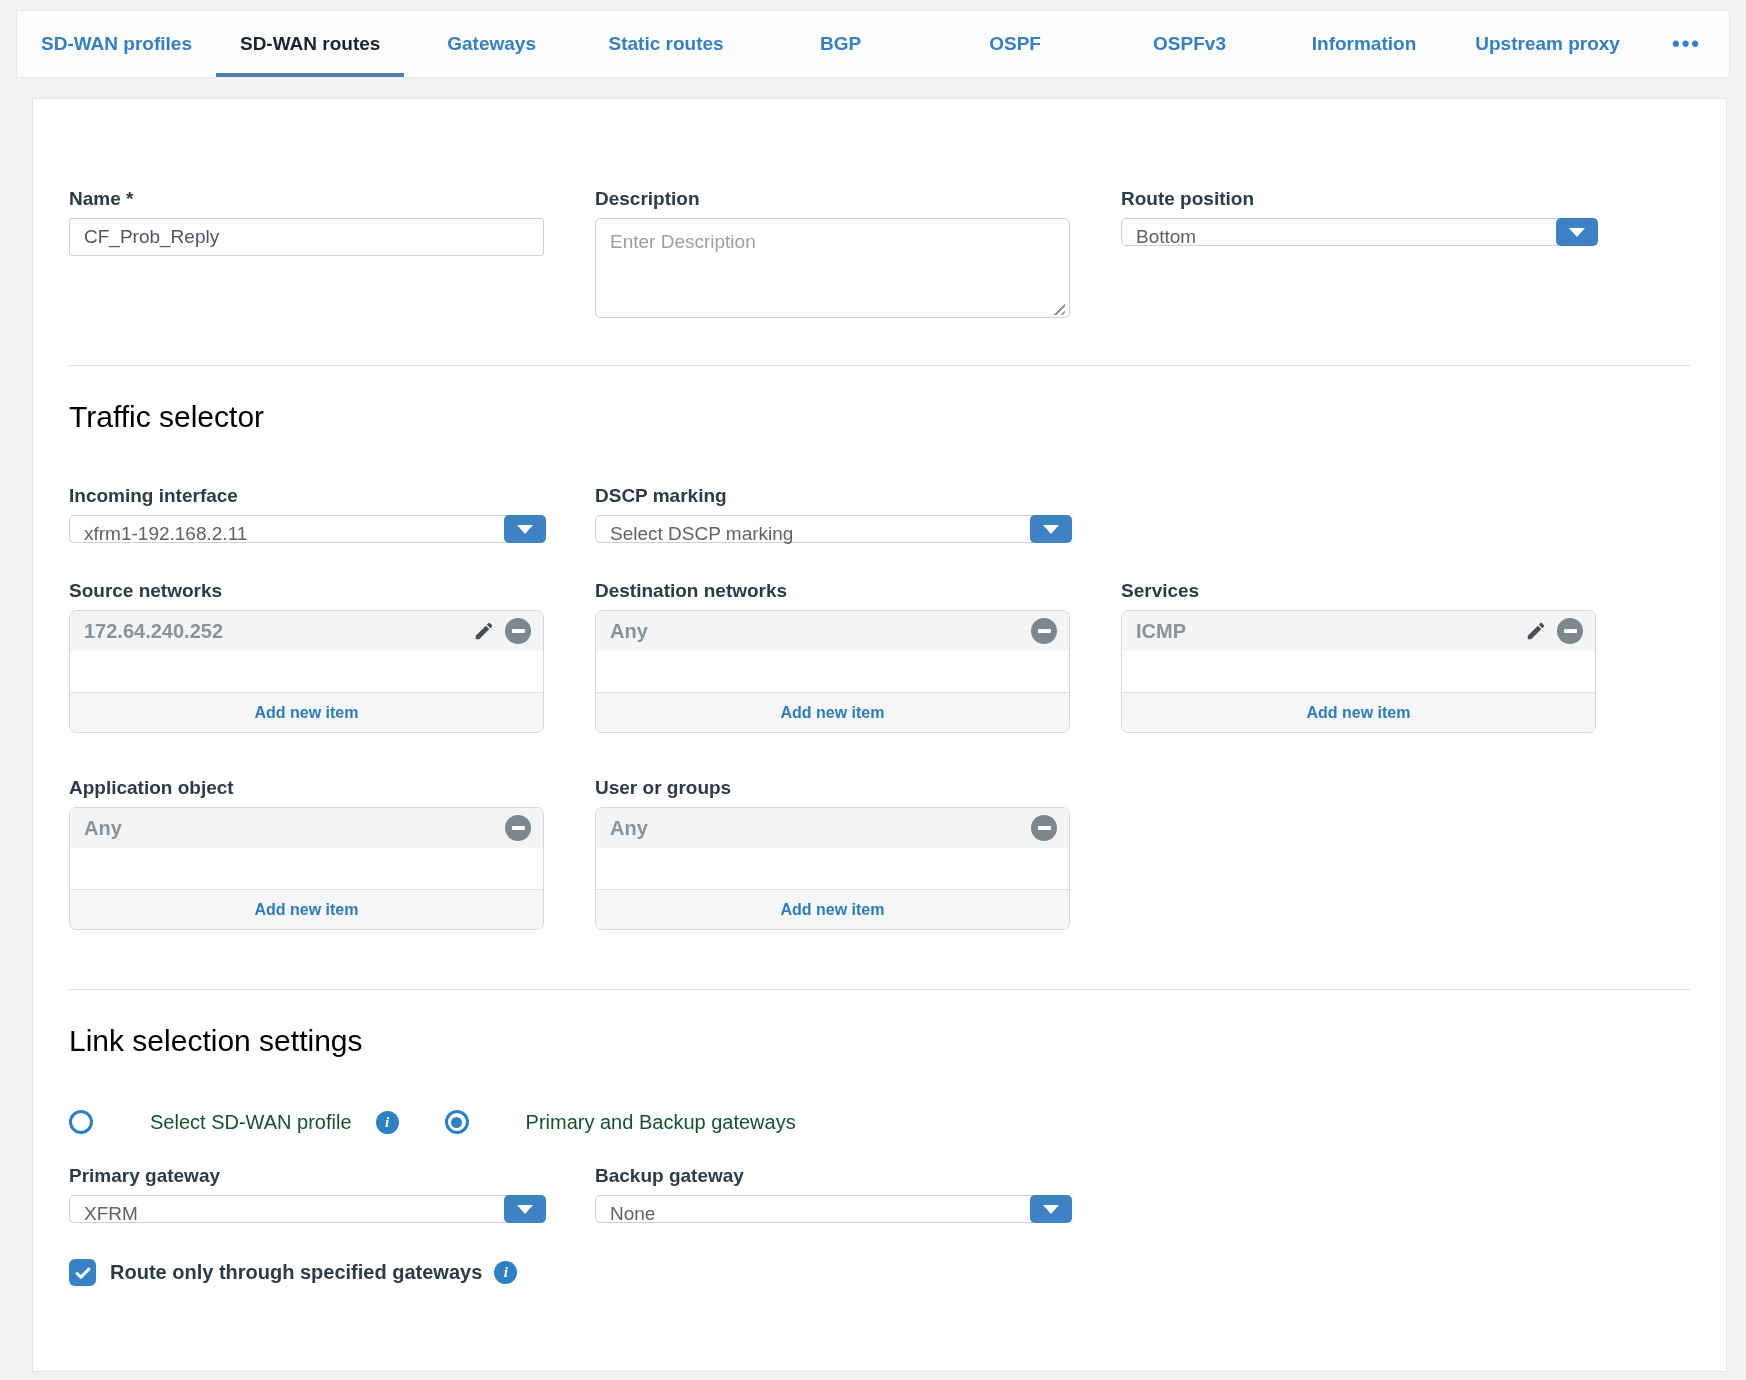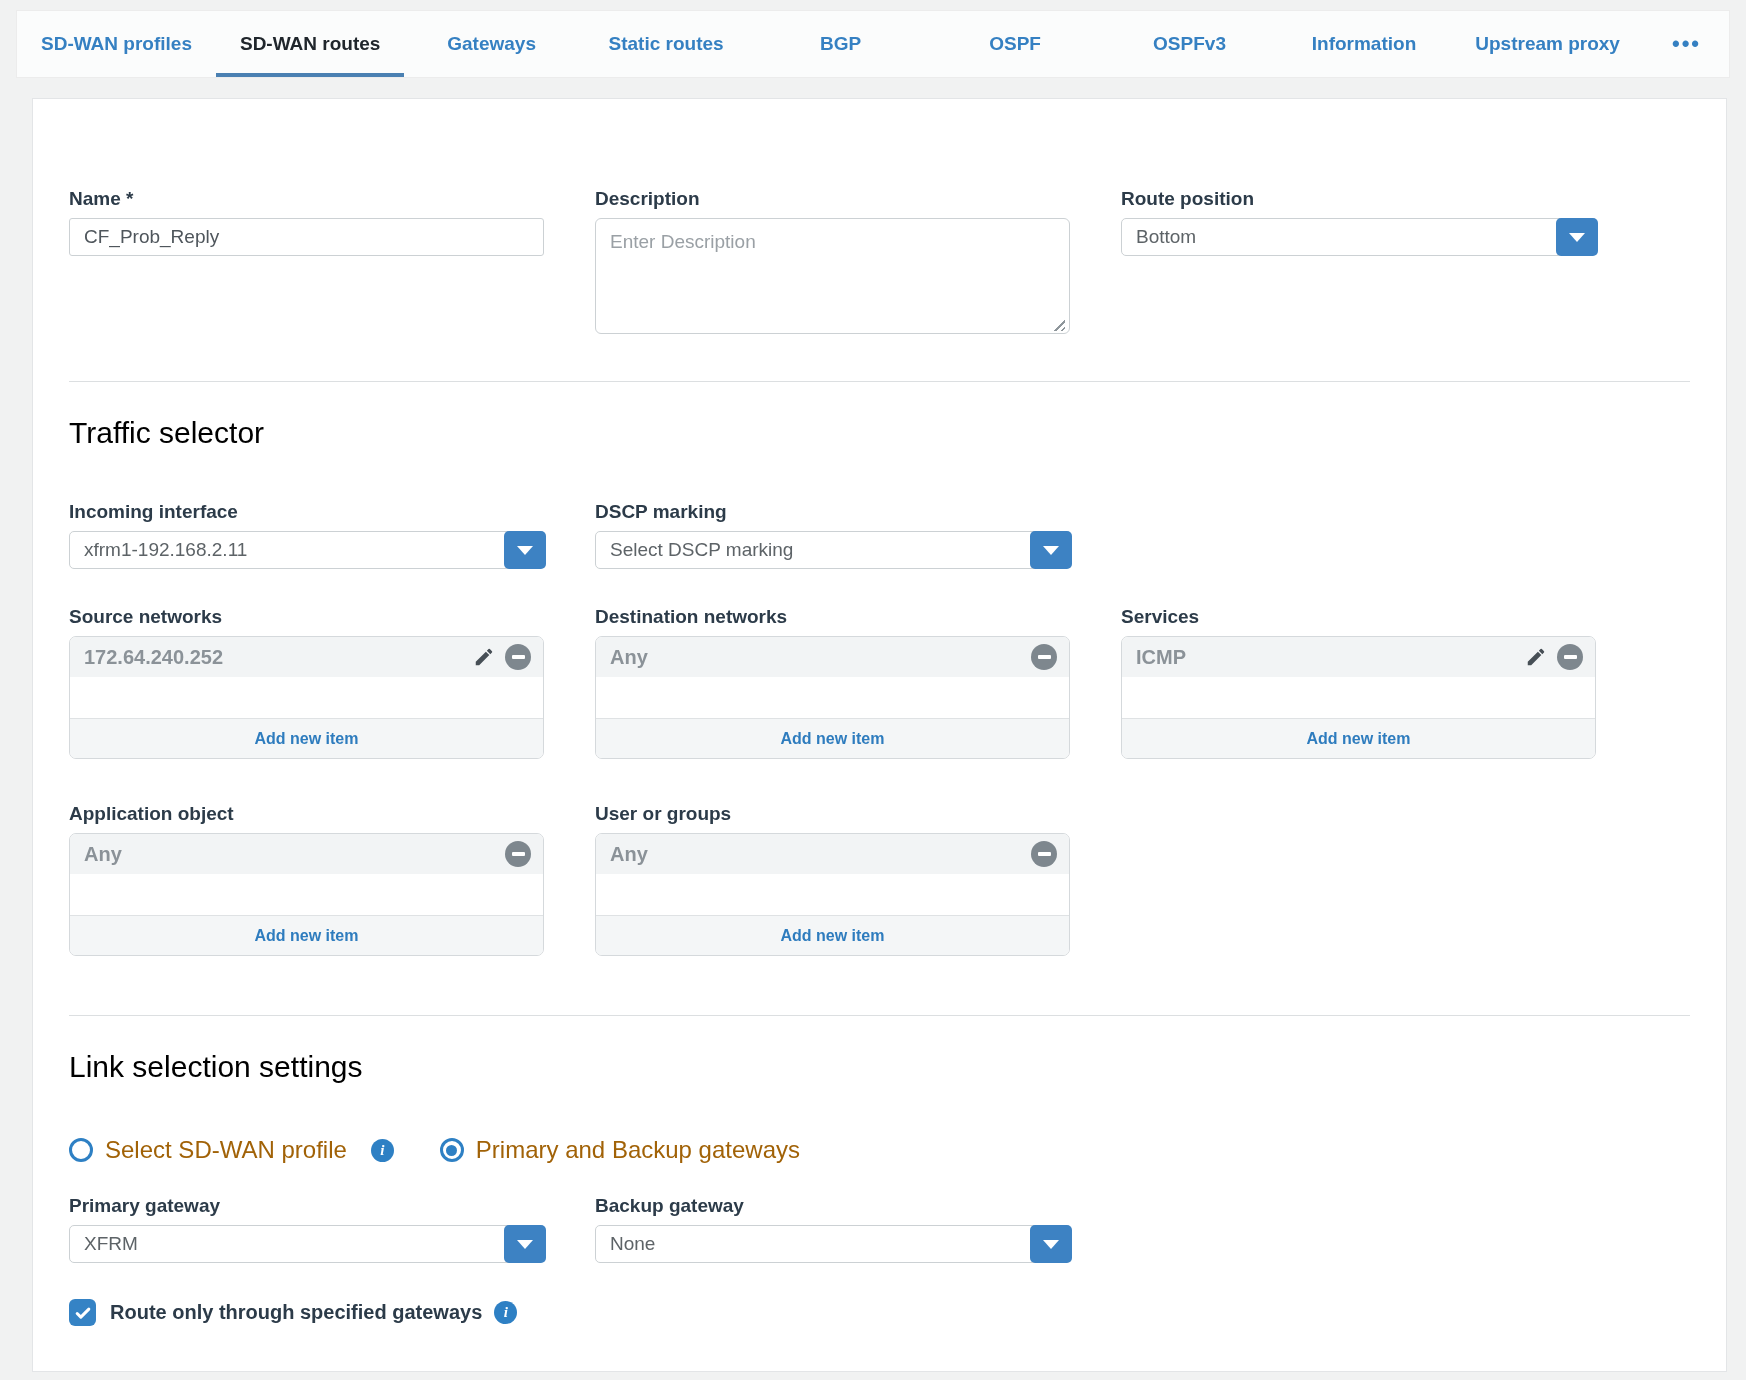--- a/index.html
+++ b/index.html
@@ -59,39 +59,39 @@
     width:100%; height:38px;
     border:1px solid #ccd1d4; border-radius:3px;
     padding:0 14px;
     font-family:"Liberation Sans", sans-serif;
     font-size:19px; color:#4f565c;
     background:#fff;
     outline:none;
   }
   .textarea-wrap { position:relative; }
   .desc-textarea {
-    width:100%; height:116px;
+    width:100%; height:100px;
     border:1px solid #ccd1d4; border-radius:6px;
     padding:12px 14px;
     font-family:"Liberation Sans", sans-serif;
     font-size:19px; color:#4f565c;
     resize:none; outline:none; background:#fff;
   }
   .desc-textarea::placeholder { color:#9aa0a5; }
   .resize-handle {
     position:absolute; right:5px; bottom:7px;
     width:14px; height:14px;
     background:repeating-linear-gradient(135deg, transparent 0 3px, #8e969b 3px 4.5px);
     clip-path:polygon(100% 0, 100% 100%, 0 100%);
     cursor:nwse-resize;
   }
   
   .select {
     position:relative;
-    width:100%; height:38px;
+    width:100%; height:28px;
     border:1px solid #ccd1d4; border-radius:5px;
     background:#fff;
     cursor:pointer;
   }
   .select-value {
     display:block; line-height:36px; padding:0 56px 0 14px;
     font-size:19px; color:#5d6367;
     white-space:nowrap; overflow:hidden;
   }
   .select-btn {
@@ -153,21 +153,21 @@
   .radio-option { display:flex; align-items:center; gap:12px; cursor:pointer; }
   .radio {
     width:24px; height:24px; border-radius:50%;
     border:3px solid #2e80c4; background:#fff;
     display:flex; align-items:center; justify-content:center;
     flex:none;
   }
   .radio.selected::after {
     content:""; width:11px; height:11px; border-radius:50%; background:#2e80c4;
   }
-  .radio-label { font-size:24px; color:#a16207; }
+  .radio-label { font-size:20px; color:#14532d;margin-left:45px; }
   .info-icon {
     width:23px; height:23px; border-radius:50%;
     background:#2e80c4; color:#fff;
     font-size:15px; font-weight:bold; font-style:italic;
     font-family:"Liberation Serif", serif;
     display:flex; align-items:center; justify-content:center;
     margin-left:12px; flex:none;
     cursor:pointer;
   }
   .checkbox-row { margin-top:36px; display:flex; align-items:center; }

